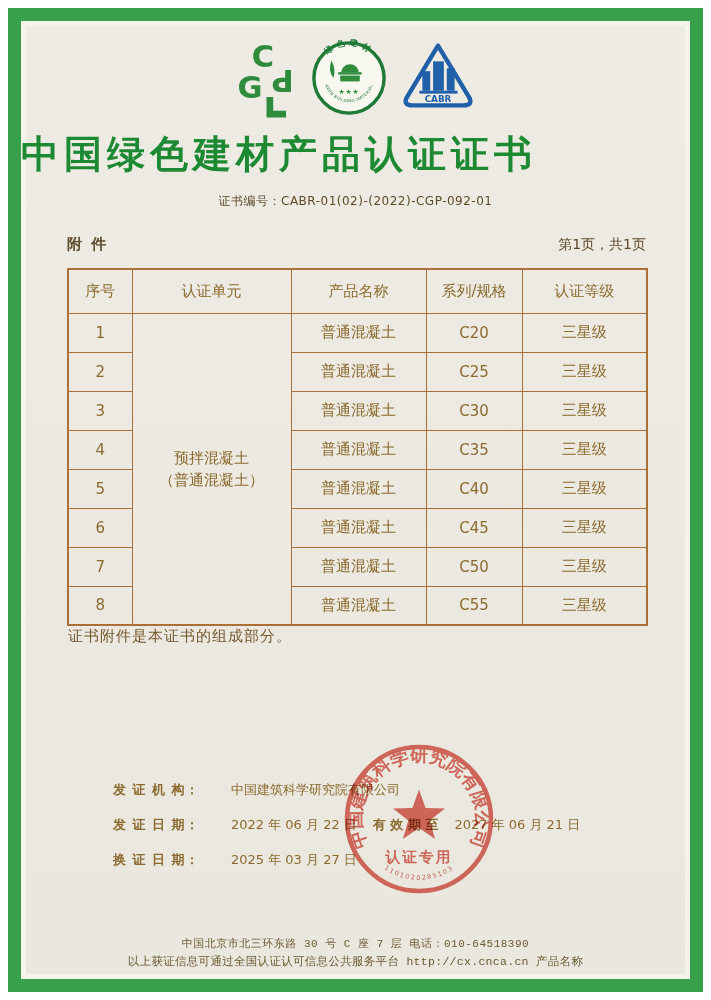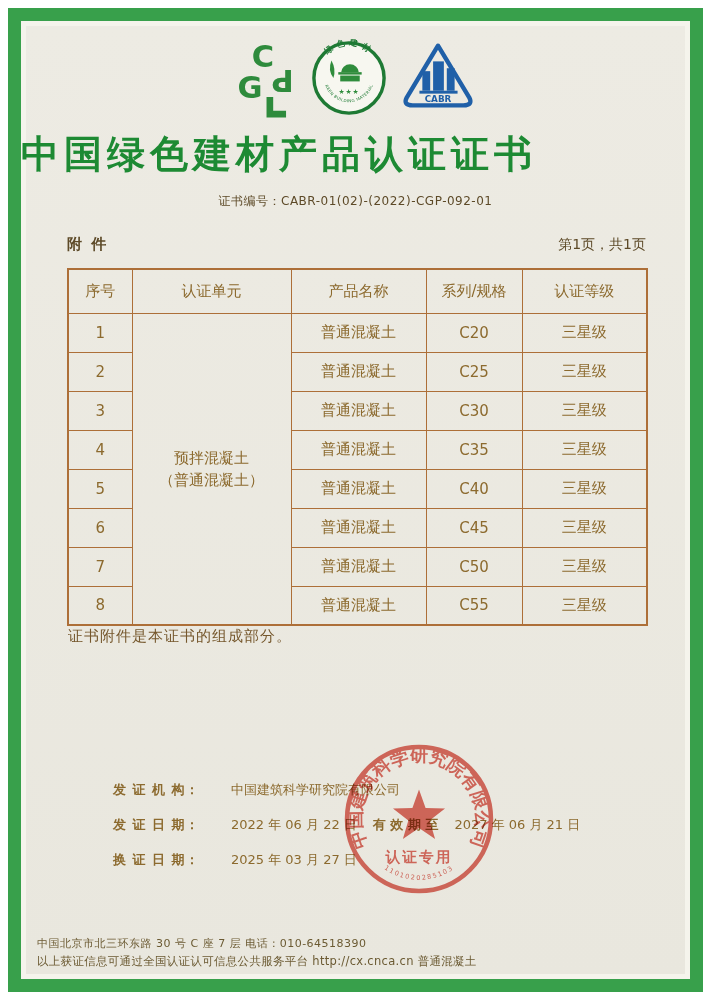--- a/index.html
+++ b/index.html
@@ -42,22 +42,22 @@
 
   .issuing { position:absolute; top:760px; left:92px; right:40px; }
   .issuing .row { height:35px; font-size:13px; color:#8c6a2e; white-space:nowrap; }
   .issuing .lbl { display:inline-block; width:118px; font-weight:600; letter-spacing:1px; }
   .issuing .gap { display:inline-block; width:16px; }
   .issuing .mid { font-weight:700; }
 
   .stamp { position:absolute; left:322px; top:722px; width:152px; height:152px;
            mix-blend-mode:multiply; opacity:0.82; }
 
-  .footer { position:absolute; bottom:10px; left:16px; right:0; 
-            color:#6b5a32; }
+  .footer { position:absolute; bottom:10px; left:0; right:0; text-align:center;
+            color:#6b5a32;font-family:Liberation Mono, monospace; }
   .footer .l1 { font-size:11px; letter-spacing:0.5px; }
   .footer .l2 { font-size:11.5px; margin-top:3px; letter-spacing:0.3px; }
 </style>
 </head>
 <body>
 
 <div class="frame">
 <div class="content">
 
   <div class="logos">
@@ -214,17 +214,17 @@
       <textPath href="#arcTop" startOffset="50%" text-anchor="middle">中国建筑科学研究院有限公司</textPath>
     </text>
     <text x="75" y="117" font-size="14.5" fill="#d94f43" font-weight="bold" text-anchor="middle" letter-spacing="2">认证专用</text>
     <text font-size="6.5" fill="#d94f43" letter-spacing="1.5">
       <textPath href="#arcDigits" startOffset="50%" text-anchor="middle">1101020285103</textPath>
     </text>
   </svg>
 
   <div class="footer">
     <div class="l1">中国北京市北三环东路 30 号 C 座 7 层  电话：010-64518390</div>
-    <div class="l2">以上获证信息可通过全国认证认可信息公共服务平台 http://cx.cnca.cn 普通混凝土</div>
+    <div class="l2">以上获证信息可通过全国认证认可信息公共服务平台 http://cx.cnca.cn 产品名称</div>
   </div>
 
 </div>
 </div>
 
 </body></html>

